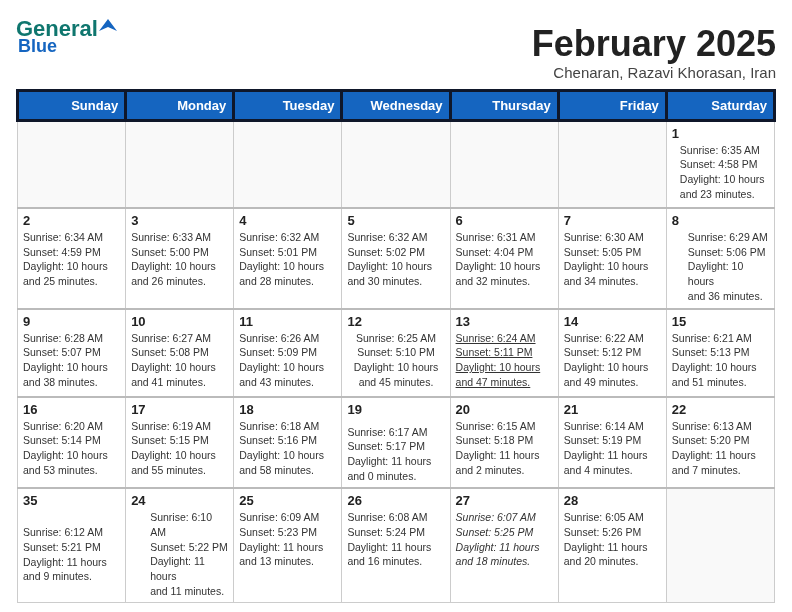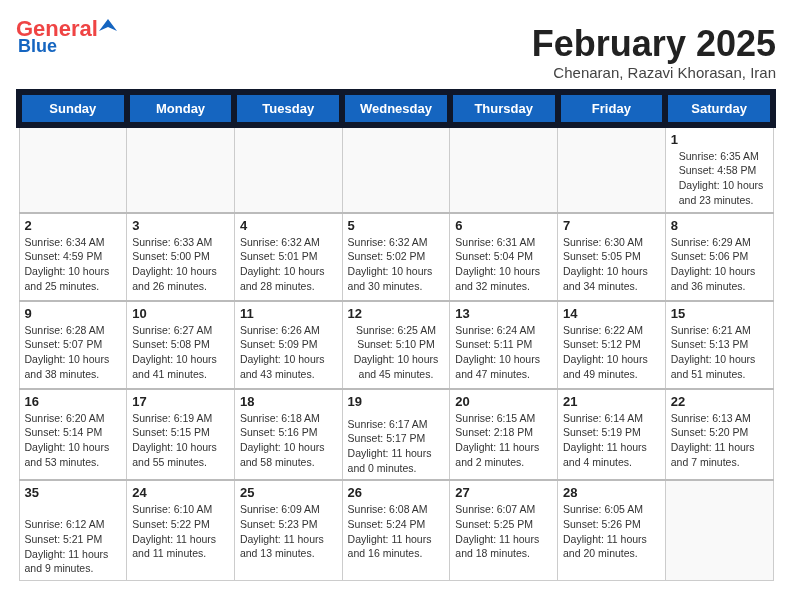--- a/index.html
+++ b/index.html
@@ -38,25 +38,25 @@
       color: #444;
     }
     .calendar {
       width: 100%;
       border-collapse: collapse;
       table-layout: fixed;
     }
     .calendar th {
       background: #1565c0;
       color: #fff;
-      text-align: center;
+      text-align: right;
       padding: 6px 6px;
       font-size: 13px;
       font-weight: bold;
-      border: 6px solid #0f172a;
+      border: 3px solid #0f172a;
     }
     .calendar td {
       border: 1px solid #ccc;
       vertical-align: top;
       padding: 4px 5px;
       height: 88px;
       background: #fff;
     }
     .calendar td.empty {
       background: #f9f9f9;
@@ -75,21 +75,21 @@
     .week-row td {
       border-top: 2px solid #bbb;
     }
   </style>
 </head>
 <body>
 
 <div class="header">
   <div class="logo">
     <div style="display:flex;align-items:center;">
-      <span class="logo-general" style="font-size:22px;font-weight:bold;color:#ef4444;">General</span>
+      <span class="logo-general" style="font-size:22px;font-weight:bold;color:#0f766e;">General</span>
       <svg width="18" height="18" viewBox="0 0 18 18" style="margin-left:1px;margin-top:-6px;">
         <polygon points="9,2 18,14 9,10 0,14" fill="#1565c0"></polygon>
       </svg>
     </div>
     <span class="logo-blue" style="font-size:18px;font-weight:bold;color:#1565c0;margin-top:-6px;margin-left:2px;">Blue</span>
   </div>
   <div class="title-block">
     <div class="month-title">February 2025</div>
     <div class="subtitle">Chenaran, Razavi Khorasan, Iran</div>
   </div>
@@ -148,34 +148,34 @@
         <td>
           <div class="day-num">5</div>
           <div class="day-info" style="white-space: pre-line;">Sunrise: 6:32 AM
 Sunset: 5:02 PM
 Daylight: 10 hours
 and 30 minutes.</div>
         </td>
         <td>
           <div class="day-num">6</div>
           <div class="day-info" style="white-space: pre-line;">Sunrise: 6:31 AM
-Sunset: 5:04 PM
+Sunset: 4:04 PM
 Daylight: 10 hours
 and 32 minutes.</div>
         </td>
         <td>
           <div class="day-num">7</div>
           <div class="day-info" style="white-space: pre-line;">Sunrise: 6:30 AM
 Sunset: 5:05 PM
 Daylight: 10 hours
 and 34 minutes.</div>
         </td>
         <td>
           <div class="day-num">8</div>
-          <div class="day-info" style="white-space: pre-line;">Sunrise: 6:29 AM
+          <div class="day-info" style="white-space: pre-line; margin-left: 16px;">Sunrise: 6:29 AM
 Sunset: 5:06 PM
 Daylight: 10 hours
 and 36 minutes.</div>
         </td>
       </tr>
       <tr class="week-row">
         <td>
           <div class="day-num">9</div>
           <div class="day-info" style="white-space: pre-line;">Sunrise: 6:28 AM
 Sunset: 5:07 PM
@@ -198,21 +198,21 @@
         </td>
         <td>
           <div class="day-num">12</div>
           <div class="day-info" style="white-space: pre-line; text-align: center;">Sunrise: 6:25 AM
 Sunset: 5:10 PM
 Daylight: 10 hours
 and 45 minutes.</div>
         </td>
         <td>
           <div class="day-num">13</div>
-          <div class="day-info" style="white-space: pre-line;">Sunrise: 6:24 AM
+          <div class="day-info" style="white-space: pre-line; text-decoration: underline;">Sunrise: 6:24 AM
 Sunset: 5:11 PM
 Daylight: 10 hours
 and 47 minutes.</div>
         </td>
         <td>
           <div class="day-num">14</div>
           <div class="day-info" style="white-space: pre-line;">Sunrise: 6:22 AM
 Sunset: 5:12 PM
 Daylight: 10 hours
 and 49 minutes.</div>
@@ -250,21 +250,21 @@
         <td>
           <div class="day-num">19</div>
           <div class="day-info" style="white-space: pre-line; margin-top: 8px;">Sunrise: 6:17 AM
 Sunset: 5:17 PM
 Daylight: 11 hours
 and 0 minutes.</div>
         </td>
         <td>
           <div class="day-num">20</div>
           <div class="day-info" style="white-space: pre-line;">Sunrise: 6:15 AM
-Sunset: 2:18 PM
+Sunset: 5:18 PM
 Daylight: 11 hours
 and 2 minutes.</div>
         </td>
         <td>
           <div class="day-num">21</div>
           <div class="day-info" style="white-space: pre-line;">Sunrise: 6:14 AM
 Sunset: 5:19 PM
 Daylight: 11 hours
 and 4 minutes.</div>
         </td>
@@ -279,42 +279,42 @@
       <tr class="week-row">
         <td>
           <div class="day-num">35</div>
           <div class="day-info" style="white-space: pre-line; margin-top: 17px;">Sunrise: 6:12 AM
 Sunset: 5:21 PM
 Daylight: 11 hours
 and 9 minutes.</div>
         </td>
         <td>
           <div class="day-num">24</div>
-          <div class="day-info" style="white-space: pre-line;">Sunrise: 6:10 AM
+          <div class="day-info" style="white-space: pre-line; margin-left: 19px;">Sunrise: 6:10 AM
 Sunset: 5:22 PM
 Daylight: 11 hours
 and 11 minutes.</div>
         </td>
         <td>
           <div class="day-num">25</div>
           <div class="day-info" style="white-space: pre-line;">Sunrise: 6:09 AM
 Sunset: 5:23 PM
 Daylight: 11 hours
 and 13 minutes.</div>
         </td>
         <td>
           <div class="day-num">26</div>
           <div class="day-info" style="white-space: pre-line;">Sunrise: 6:08 AM
 Sunset: 5:24 PM
 Daylight: 11 hours
 and 16 minutes.</div>
         </td>
         <td>
           <div class="day-num">27</div>
-          <div class="day-info" style="white-space: pre-line;">Sunrise: 6:07 AM
+          <div class="day-info" style="white-space: pre-line; font-style: italic;">Sunrise: 6:07 AM
 Sunset: 5:25 PM
 Daylight: 11 hours
 and 18 minutes.</div>
         </td>
         <td>
           <div class="day-num">28</div>
           <div class="day-info" style="white-space: pre-line;">Sunrise: 6:05 AM
 Sunset: 5:26 PM
 Daylight: 11 hours
 and 20 minutes.</div>

